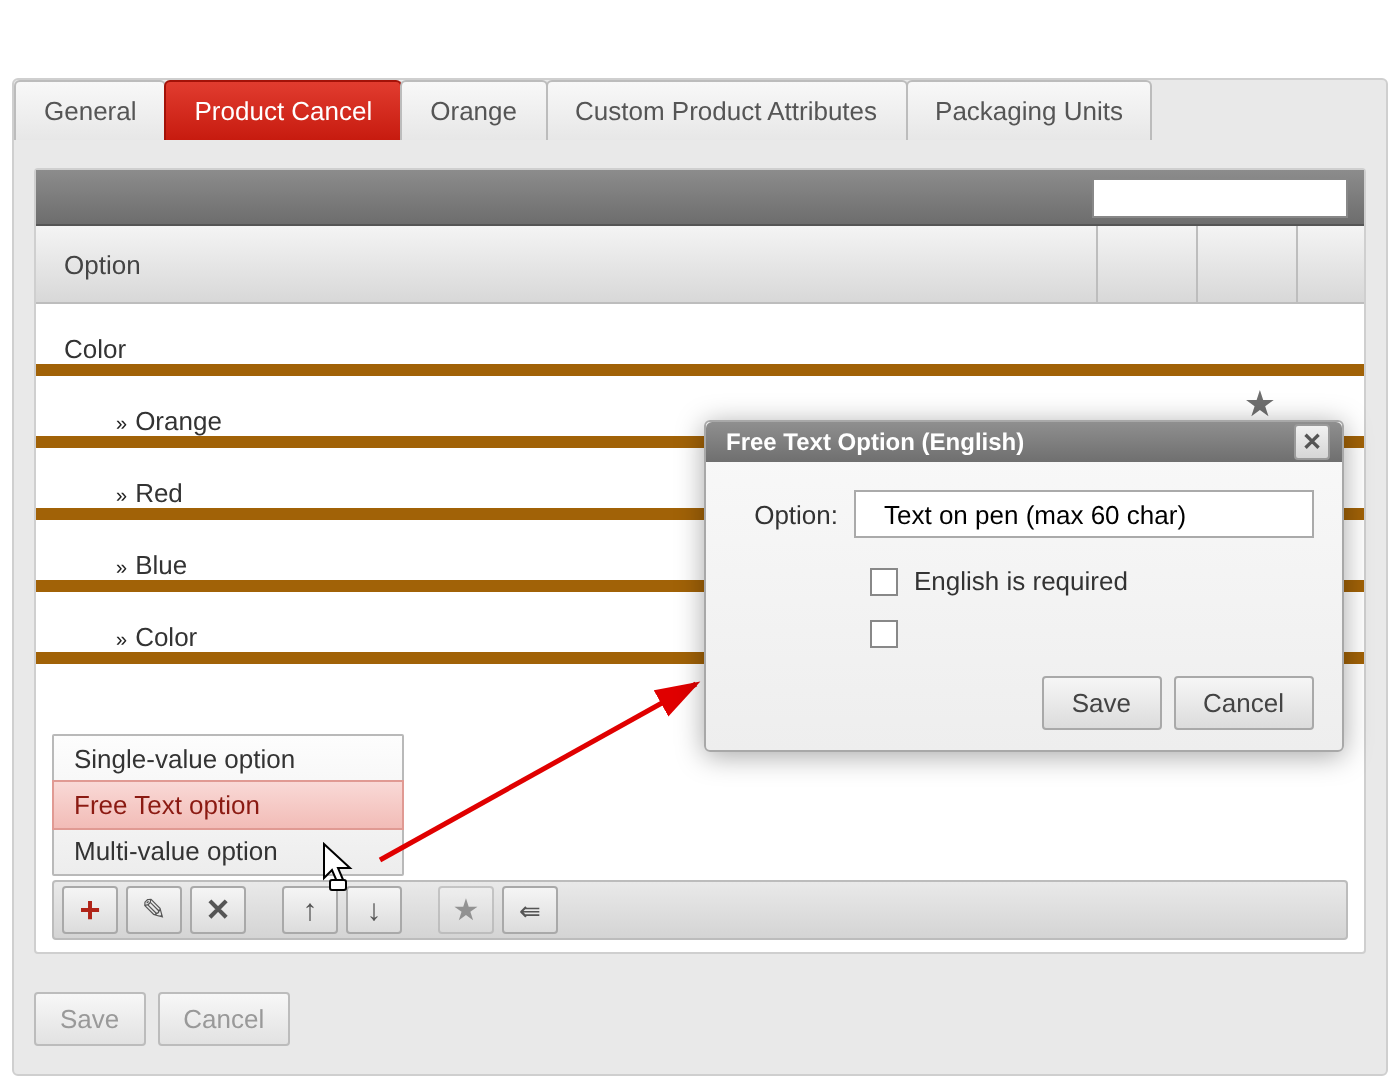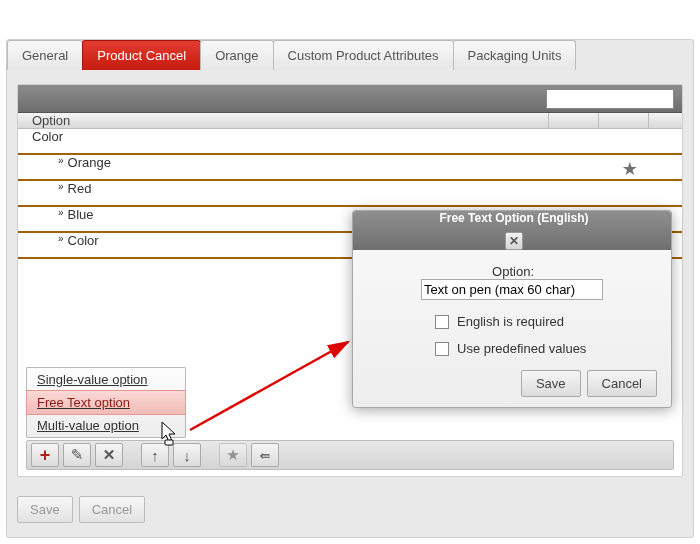--- a/index.html
+++ b/index.html
@@ -48,55 +48,54 @@
   .tablehead {
     height:28px;
     background:linear-gradient(#8c8c8c,#6d6d6d);
     border-bottom:1px solid #555;
     display:flex; justify-content:flex-end; align-items:center;
     padding-right:8px;
   }
   .tablehead .filter { width:128px; height:20px; border:1px solid #888; background:#fff; }
 
   .colheader {
-    height:16px;
+    height:39px;
     background:linear-gradient(#f4f4f4,#d8d8d8);
     border-bottom:1px solid #bdbdbd;
     display:flex; align-items:center;
     position:relative;
   }
   .colheader .optlabel { padding-left:14px; color:#444; flex:1; }
   .colheader .colsep {
     border-left:1px solid #bdbdbd;
     height:100%;
   }
   .colheader .colsep.c1 { margin-left:auto; width:50px; }
   .colheader .colsep.c2 { width:50px; }
   .colheader .colsep.c3 { width:34px; }
 
   .listarea { background:#fff; }
   .row {
-    height:26px; display:flex; align-items:flex-start;
-    border-bottom:2px solid #a16207;
+    height:36px; display:flex; align-items:flex-end;
+    border-bottom:6px solid #a16207;
     padding-left:14px;
     position:relative;
   }
   .row.parent { background:#fff; font-weight:normal; padding-left:14px; }
   .row.child { padding-left:40px; }
   .caret { margin-right:8px; font-size:10px; color:#222; letter-spacing:-4px;}
   .star { position:absolute; right:44px; top:3px; color:#6f6f6f; font-size:18px; }
 
   
   .ctxmenu {
     position:absolute; left:8px; bottom:38px;
-    width:160px;
+    width:176px;
     background:linear-gradient(#fdfdfd,#ededed);
     border:1px solid #b9b9b9;
     border-radius:1px;
-    text-decoration:underline;
   }
   .ctxitem { padding:4px 10px; color:#333; cursor:pointer; }
   .ctxitem.hover {
     background:linear-gradient(#f9d9d6,#f2bcb7);
     border:1px solid #e09a93;
     margin:-1px;
     color:#8b1a12;
   }
 
   
@@ -133,42 +132,41 @@
   .dialog {
     position:absolute;
     left:352px; top:210px;
     width:320px;
     background:linear-gradient(#f9f9f9,#eeeeee);
     border:1px solid #a8a8a8;
     border-radius:3px;
     box-shadow:0 2px 14px rgba(0,0,0,.35);
   }
   .dlghead {
-    height:39px;
+    height:20px;
     background:linear-gradient(#8f8f8f,#6f6f6f);
     border-radius:3px 3px 0 0;
     display:flex; align-items:center; justify-content:space-between;
     padding:0 6px 0 10px;
     color:#fff; font-weight:bold;
     font-size:12px;
-    flex-direction:column;
   }
   .dlghead .close {
     width:18px; height:18px;
     background:linear-gradient(#f1f1f1,#d6d6d6);
     border:1px solid #9a9a9a;
     border-radius:2px;
     color:#555;
     display:flex; align-items:center; justify-content:center;
     font-size:12px; cursor:pointer;
   }
   .dlgbody { padding:14px 14px 10px 14px; }
-  .fldrow { display:flex; align-items:center; margin-bottom:14px;flex-direction:column; }
+  .fldrow { display:flex; align-items:center; margin-bottom:14px; }
   .fldlabel { width:60px; text-align:right; padding-right:8px; color:#333;}
-  .fldinput { flex:1; height:24px; border:1px solid #aaa; padding:2px 2px; font-size:13px;}
+  .fldinput { flex:1; height:24px; border:1px solid #aaa; padding:2px 14px; font-size:13px;}
   .chkrow { display:flex; align-items:center; margin-bottom:12px; padding-left:68px; color:#333;}
   .chk { width:14px; height:14px; border:1px solid #888; margin-right:8px; background:#fff;}
   .dlgbtns { display:flex; justify-content:flex-end; gap:6px; margin-top:14px;}
   .dbtn {
     background:linear-gradient(#f6f6f6,#dcdcdc);
     border:1px solid #a9a9a9;
     border-radius:2px;
     padding:5px 14px;
     cursor:pointer; color:#444;
   }
@@ -289,21 +287,20 @@
     <div class="fldrow">
       <div class="fldlabel">Option:</div>
       <input class="fldinput" value="Text on pen (max 60 char)" style="">
     </div>
     <div class="chkrow">
       <div class="chk"></div>
       <span>English is required</span>
     </div>
     <div class="chkrow">
       <div class="chk"></div>
-      <span>Use predefined values</span>
     </div>
     <div class="dlgbtns">
       <div class="dbtn">Save</div>
       <div class="dbtn">Cancel</div>
     </div>
   </div>
 </div>
 
 <svg class="cursor" viewBox="0 0 20 26">
   <path d="M3 1 L3 18 L7 14 L10 21 L13 20 L10 13 L16 13 Z" fill="#fff" stroke="#000" stroke-width="1"></path>

